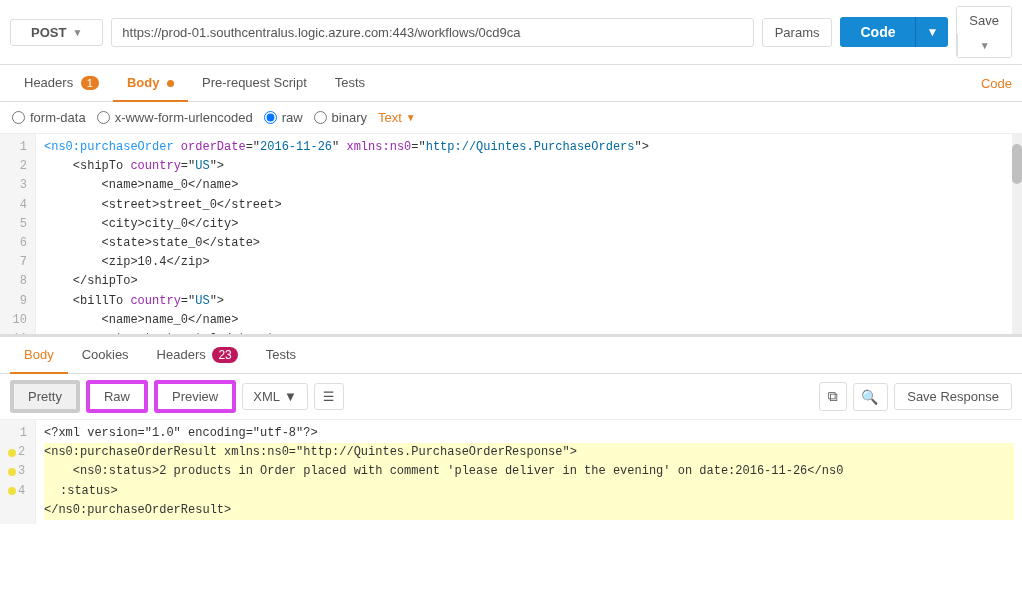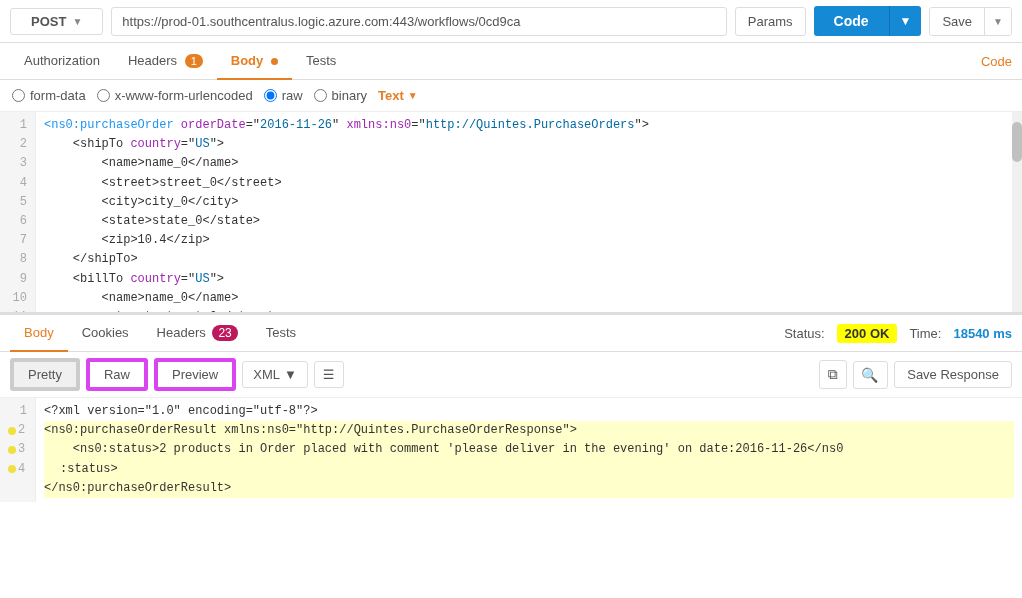--- a/index.html
+++ b/index.html
@@ -66,20 +66,21 @@
       border-left: 1px solid #1070b5;
       padding: 7px 10px;
       cursor: pointer;
       font-size: 12px;
     }
     .save-group {
       display: flex;
       border: 1px solid #ddd;
       border-radius: 3px;
       overflow: hidden;
+      flex-direction: column;
     }
     .save-btn {
       background: #fff;
       border: none;
       padding: 6px 12px;
       font-size: 13px;
       cursor: pointer;
       color: #555;
     }
     .save-chevron {
@@ -155,21 +156,21 @@
       color: #555;
     }
     .radio-group input[type=radio] { cursor: pointer; }
     .text-dropdown {
       display: flex;
       align-items: center;
       gap: 4px;
       color: #e67e22;
       cursor: pointer;
       font-size: 13px;
-      font-weight: bold;
+      font-weight: normal;
     }
     .text-dropdown .chevron { font-size: 10px; }
 
     
     .req-editor {
       background: #fff;
       border-bottom: 3px solid #ddd;
       overflow: hidden;
       position: relative;
     }
@@ -375,29 +376,29 @@
     <button class="send-chevron">▼</button>
   </div>
   <div class="save-group">
     <button class="save-btn">Save</button>
     <button class="save-chevron">▼</button>
   </div>
 </div>
 
 <div class="req-tabs">
   <div class="req-tab">
-    <span>Authorization</span>
-  </div>
-  <div class="req-tab">
     <span>Headers</span>
     <span class="badge">1</span>
   </div>
   <div class="req-tab active">
     <span>Body</span>
     <span class="dot"></span>
+  </div>
+  <div class="req-tab">
+    <span>Pre-request Script</span>
   </div>
   <div class="req-tab">
     <span>Tests</span>
   </div>
   <div class="req-tab-code">Code</div>
 </div>
 
 <div class="body-options">
   <label class="radio-group">
     <input type="radio" name="bodytype" style="">
@@ -462,26 +463,20 @@
     <div class="resp-tab">
       <span>Cookies</span>
     </div>
     <div class="resp-tab">
       <span>Headers</span>
       <span class="badge">23</span>
     </div>
     <div class="resp-tab">
       <span>Tests</span>
     </div>
-    <div class="resp-status-area">
-      <span class="status-label">Status:</span>
-      <span class="status-ok">200 OK</span>
-      <span class="time-label">Time:</span>
-      <span class="time-value">18540 ms</span>
-    </div>
   </div>
 
   <div class="resp-toolbar">
     <button class="resp-format-btn active">Pretty</button>
     <button class="resp-format-btn">Raw</button>
     <button class="resp-format-btn">Preview</button>
     <div class="xml-dropdown">
       <span>XML</span>
       <span>▼</span>
     </div>

